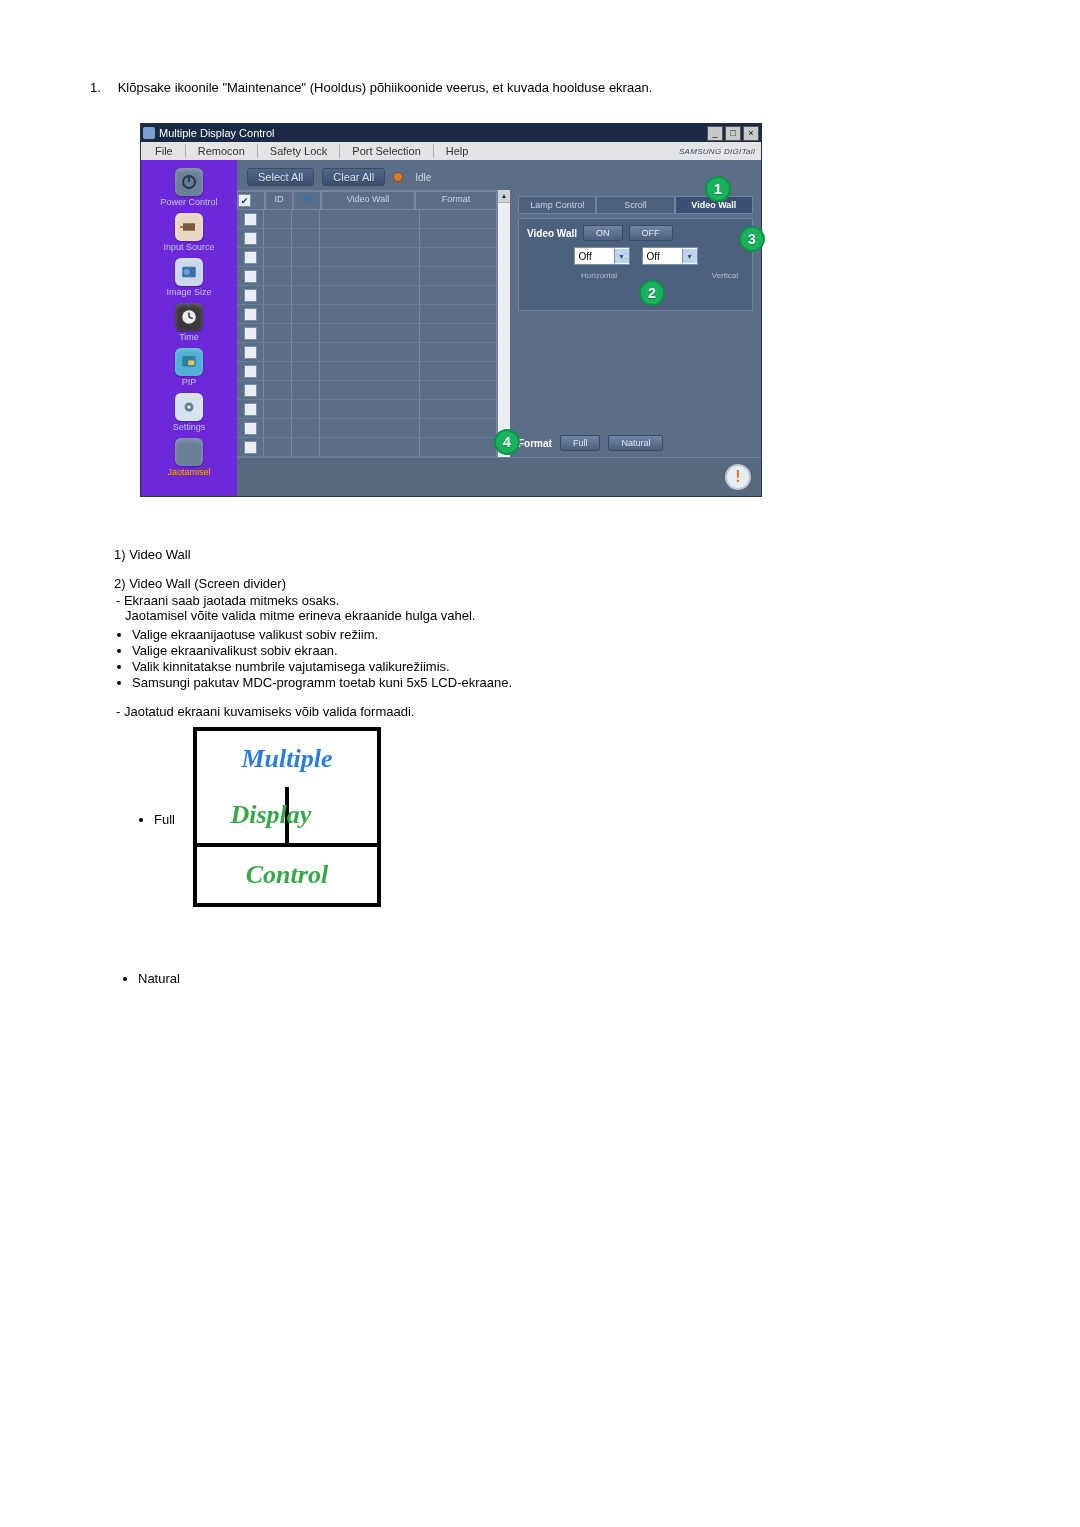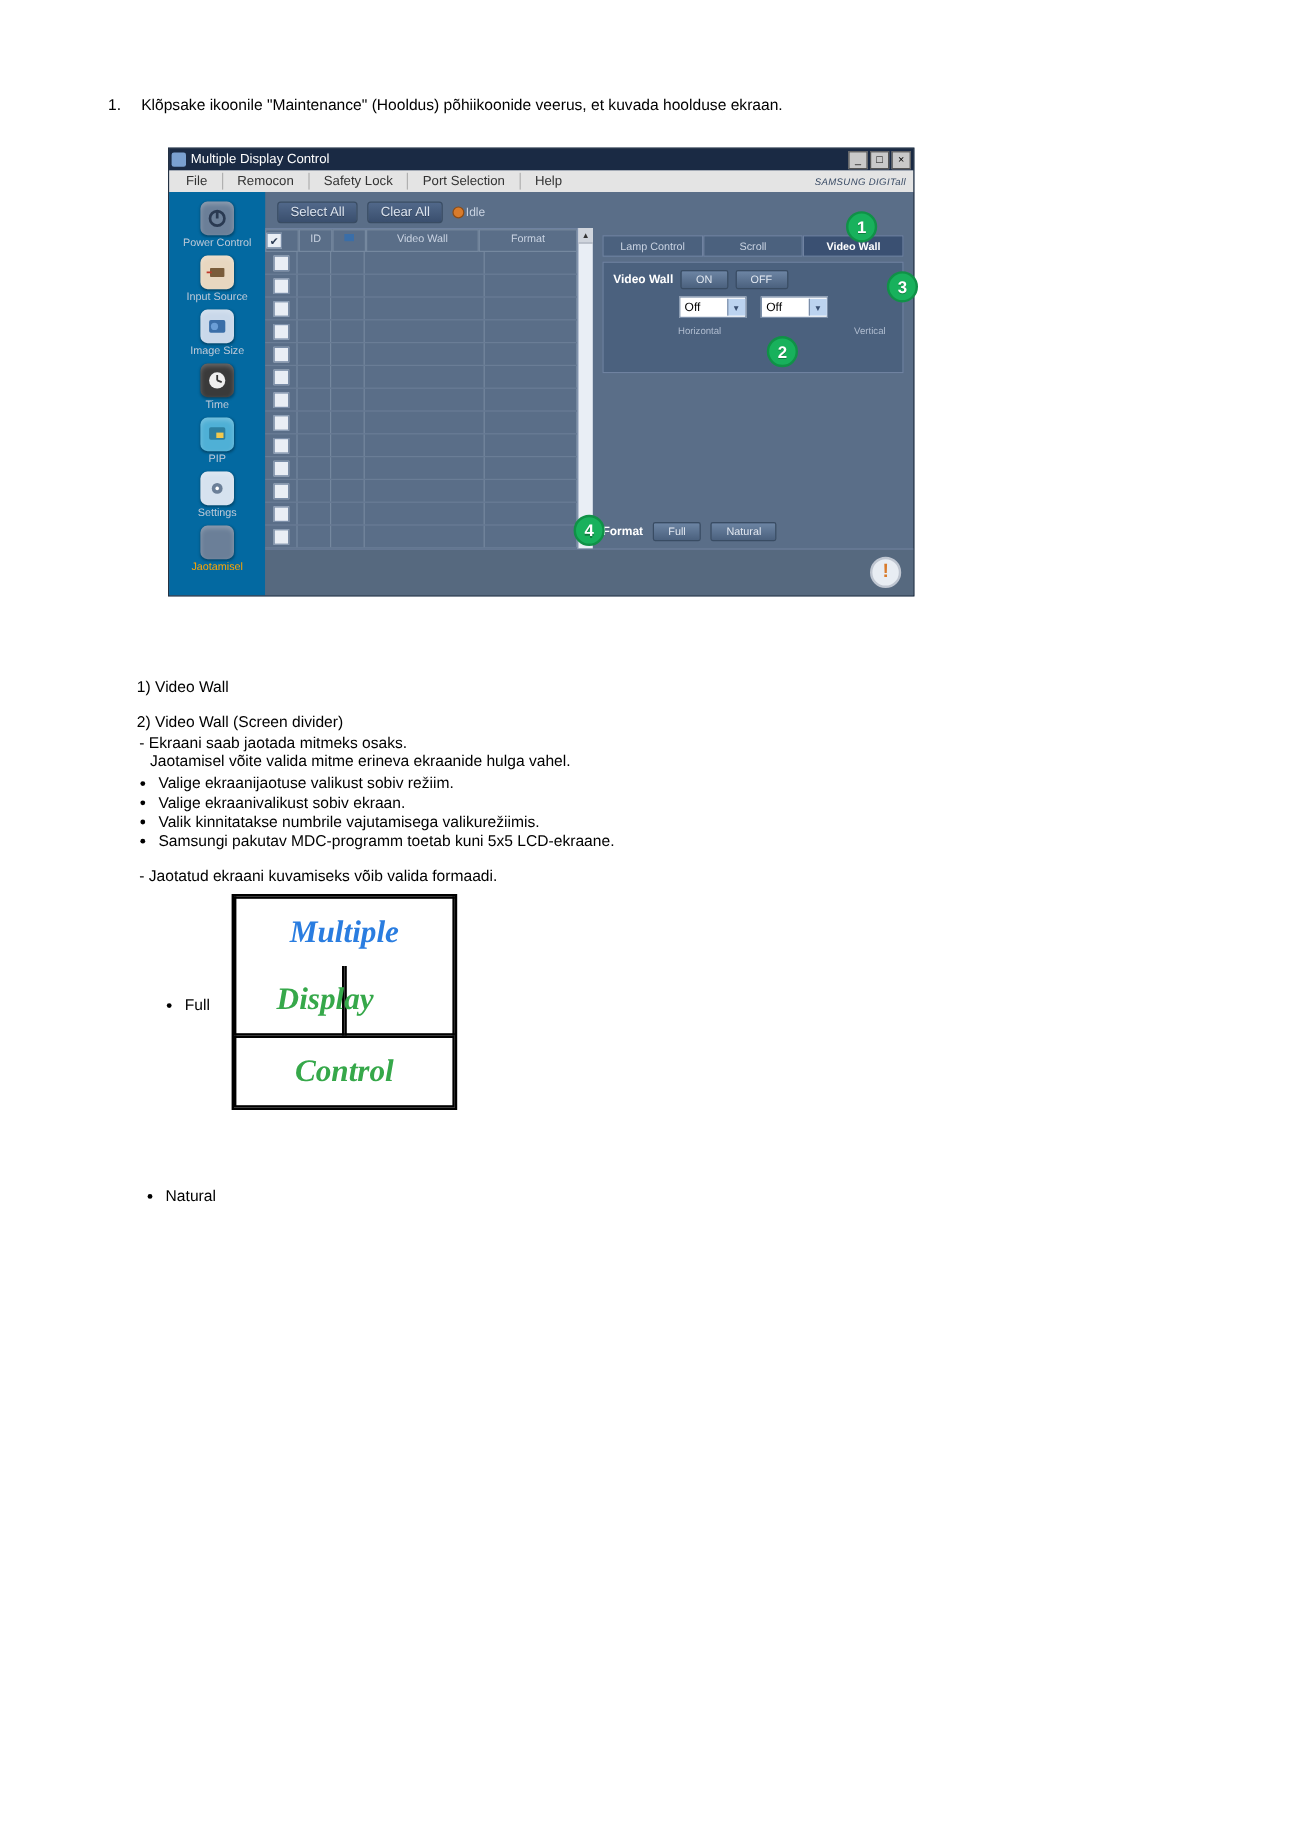--- a/index.html
+++ b/index.html
@@ -1,41 +1,41 @@
 <!DOCTYPE html>
 <html><head>
 <meta charset="utf-8">
 <style>
   html,body{margin:0;padding:0;background:#fff;font-family:Arial,Helvetica,sans-serif;font-size:13px;color:#000}
   .page{width:1080px;margin:0 auto;padding:80px 90px 60px 90px;box-sizing:border-box}
   .num{display:inline-block;width:24px}
   .intro{margin-bottom:28px}
-  .screenshot{width:622px;margin:0 0 68px 50px}
+  .screenshot{width:622px;margin:0 0 50px 50px}
   .win{background:#5a6e88;border:1px solid #243142;font-size:11px}
   .titlebar{background:#1a2a44;color:#fff;height:18px;display:flex;align-items:center;justify-content:space-between;padding:0 2px}
   .titlebar .tlt{display:flex;align-items:center;gap:4px}
   .titlebar .tlt .ico{width:12px;height:12px;background:#7aa0d0;border-radius:2px}
   .winbtns{display:flex;gap:2px}
   .winbtns span{width:14px;height:13px;background:#c9c9c9;border:1px solid #555;font-size:9px;line-height:12px;text-align:center;color:#000}
   .menubar{background:#e4e4e4;height:18px;display:flex;align-items:center;padding:0 4px;gap:2px;position:relative}
   .menubar .mi{padding:1px 10px;color:#333}
   .menubar .brand{position:absolute;right:6px;font-size:8px;font-style:italic;color:#384a64;letter-spacing:.3px}
   .menubar .sep{width:1px;height:14px;background:#b0b0b0}
   .body{display:flex;background:#5a6e88}
-  .sidebar{width:80px;background:#0369a1;padding:8px 0;display:flex;flex-direction:column;align-items:center}
+  .sidebar{width:96px;background:#6d28d9;padding:8px 0;display:flex;flex-direction:column;align-items:center}
   .sbitem{display:flex;flex-direction:column;align-items:center;margin-bottom:6px}
   .sbicon{width:28px;height:28px;border-radius:6px;background:#6b7f98;display:flex;align-items:center;justify-content:center;box-shadow:inset 0 2px 4px rgba(255,255,255,.25),0 1px 2px rgba(0,0,0,.3)}
   .sbicon svg{width:18px;height:18px}
   .sblabel{font-size:9px;color:#bfcad8;text-align:center;margin-top:1px}
   .sblabel.active{color:#ffa500}
   .main{flex:1;display:flex;flex-direction:column}
   .toolbar{display:flex;align-items:center;gap:8px;padding:8px 8px 4px 10px}
   .btn{background:linear-gradient(#6d85a4,#4b617e);border:1px solid #394c63;border-radius:3px;color:#dbe3ee;font-size:11px;padding:2px 10px;text-shadow:0 1px 0 rgba(0,0,0,.3)}
   .btn.action{background:linear-gradient(#51688a,#3a4f6e)}
-  .legend{display:flex;align-items:center;gap:1px;color:#c9d3e2;font-size:10px}
+  .legend{display:flex;align-items:center;gap:12px;color:#c9d3e2;font-size:10px}
   .dot{width:8px;height:8px;border-radius:50%;background:#d97b2b;border:1px solid #8a4b16}
   .cols{display:flex}
   .listcol{width:260px}
   .thead{display:flex;background:#5a6e88;border-top:1px solid #6f82a0}
   .th{border:1px solid #75889f;color:#c9d3e2;font-size:9px;text-align:center;padding:2px 0}
   .th.chk{width:26px}
   .th.id{width:26px}
   .th.ic{width:26px}
   .th.vw{flex:1}
   .th.fmt{width:80px}

